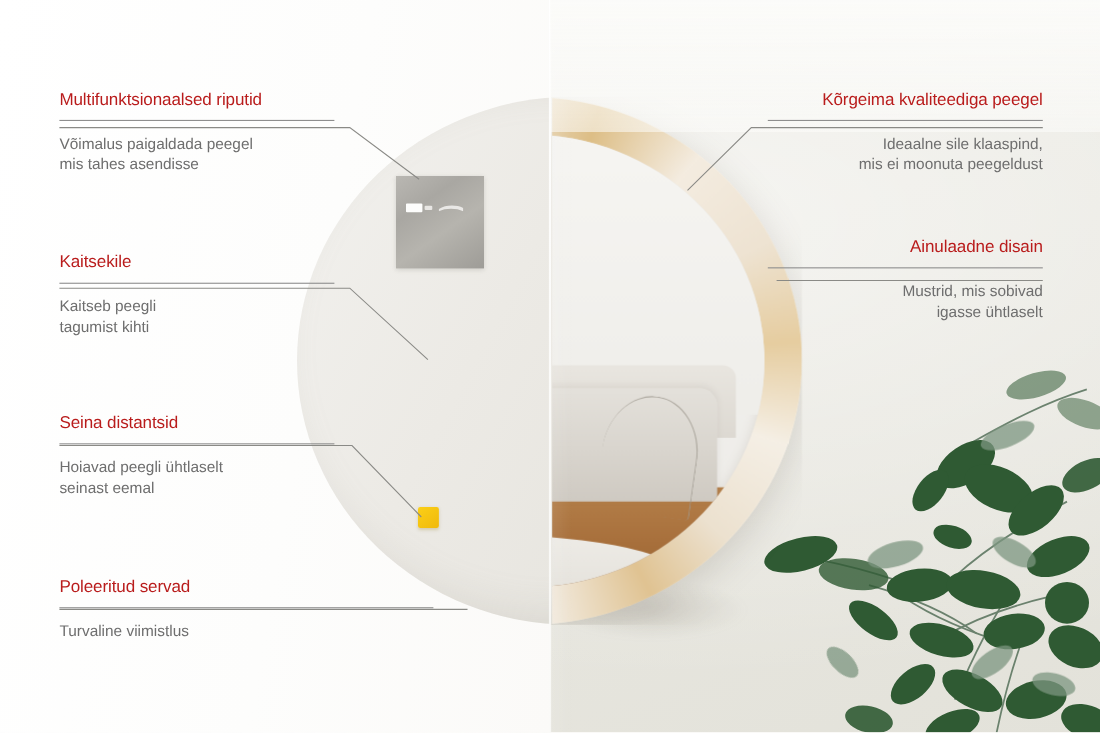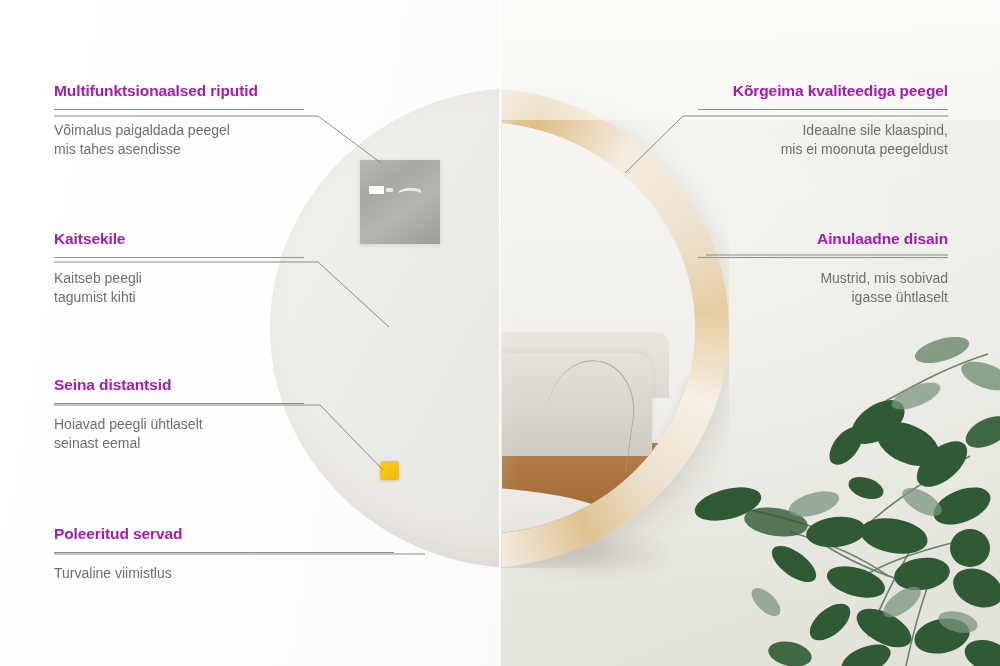--- a/index.html
+++ b/index.html
@@ -131,37 +131,37 @@
     border-radius:2px;
     box-shadow:0 1px 3px rgba(140,110,0,.25);
   }
 
   
   .leaders{position:absolute;left:0;top:0;width:1000px;height:666px;pointer-events:none;}
 
   
   .label{position:absolute;}
   .label .ttl{
-    font-size:15.5px;font-weight:bold;color:#a21caf;letter-spacing:-.1px;
+    font-size:15.5px;font-weight:normal;color:#b91c1c;letter-spacing:-.1px;
     white-space:nowrap;
   }
   .label .rule{
     height:1px;background:#8e8e8e;margin:9px 0 11px 0;
   }
   .label .desc{
     font-size:14px;line-height:1.33;color:#6e6e6e;white-space:pre-line;
   }
   .label.right{text-align:right;}
 
   .l1{left:54px;top:82px;width:250px;}
   .l2{left:54px;top:230px;width:250px;}
   .l3{left:54px;top:376px;width:250px;}
   .l4{left:54px;top:525px;width:340px;}
   .r1{right:52px;top:82px;width:250px;}
-  .r2{right:52px;top:230px;width:250px;}
+  .r2{right:52px;top:216px;width:250px;}
 
   
   .foliage{position:absolute;right:0;bottom:0;width:330px;height:330px;}
   .foliage svg{width:100%;height:100%;display:block;}
 
   
   .wash-top{
     position:absolute;left:500px;top:0;width:500px;height:120px;
     background:linear-gradient(180deg,rgba(252,252,250,.92),rgba(252,252,250,.55));
     pointer-events:none;

